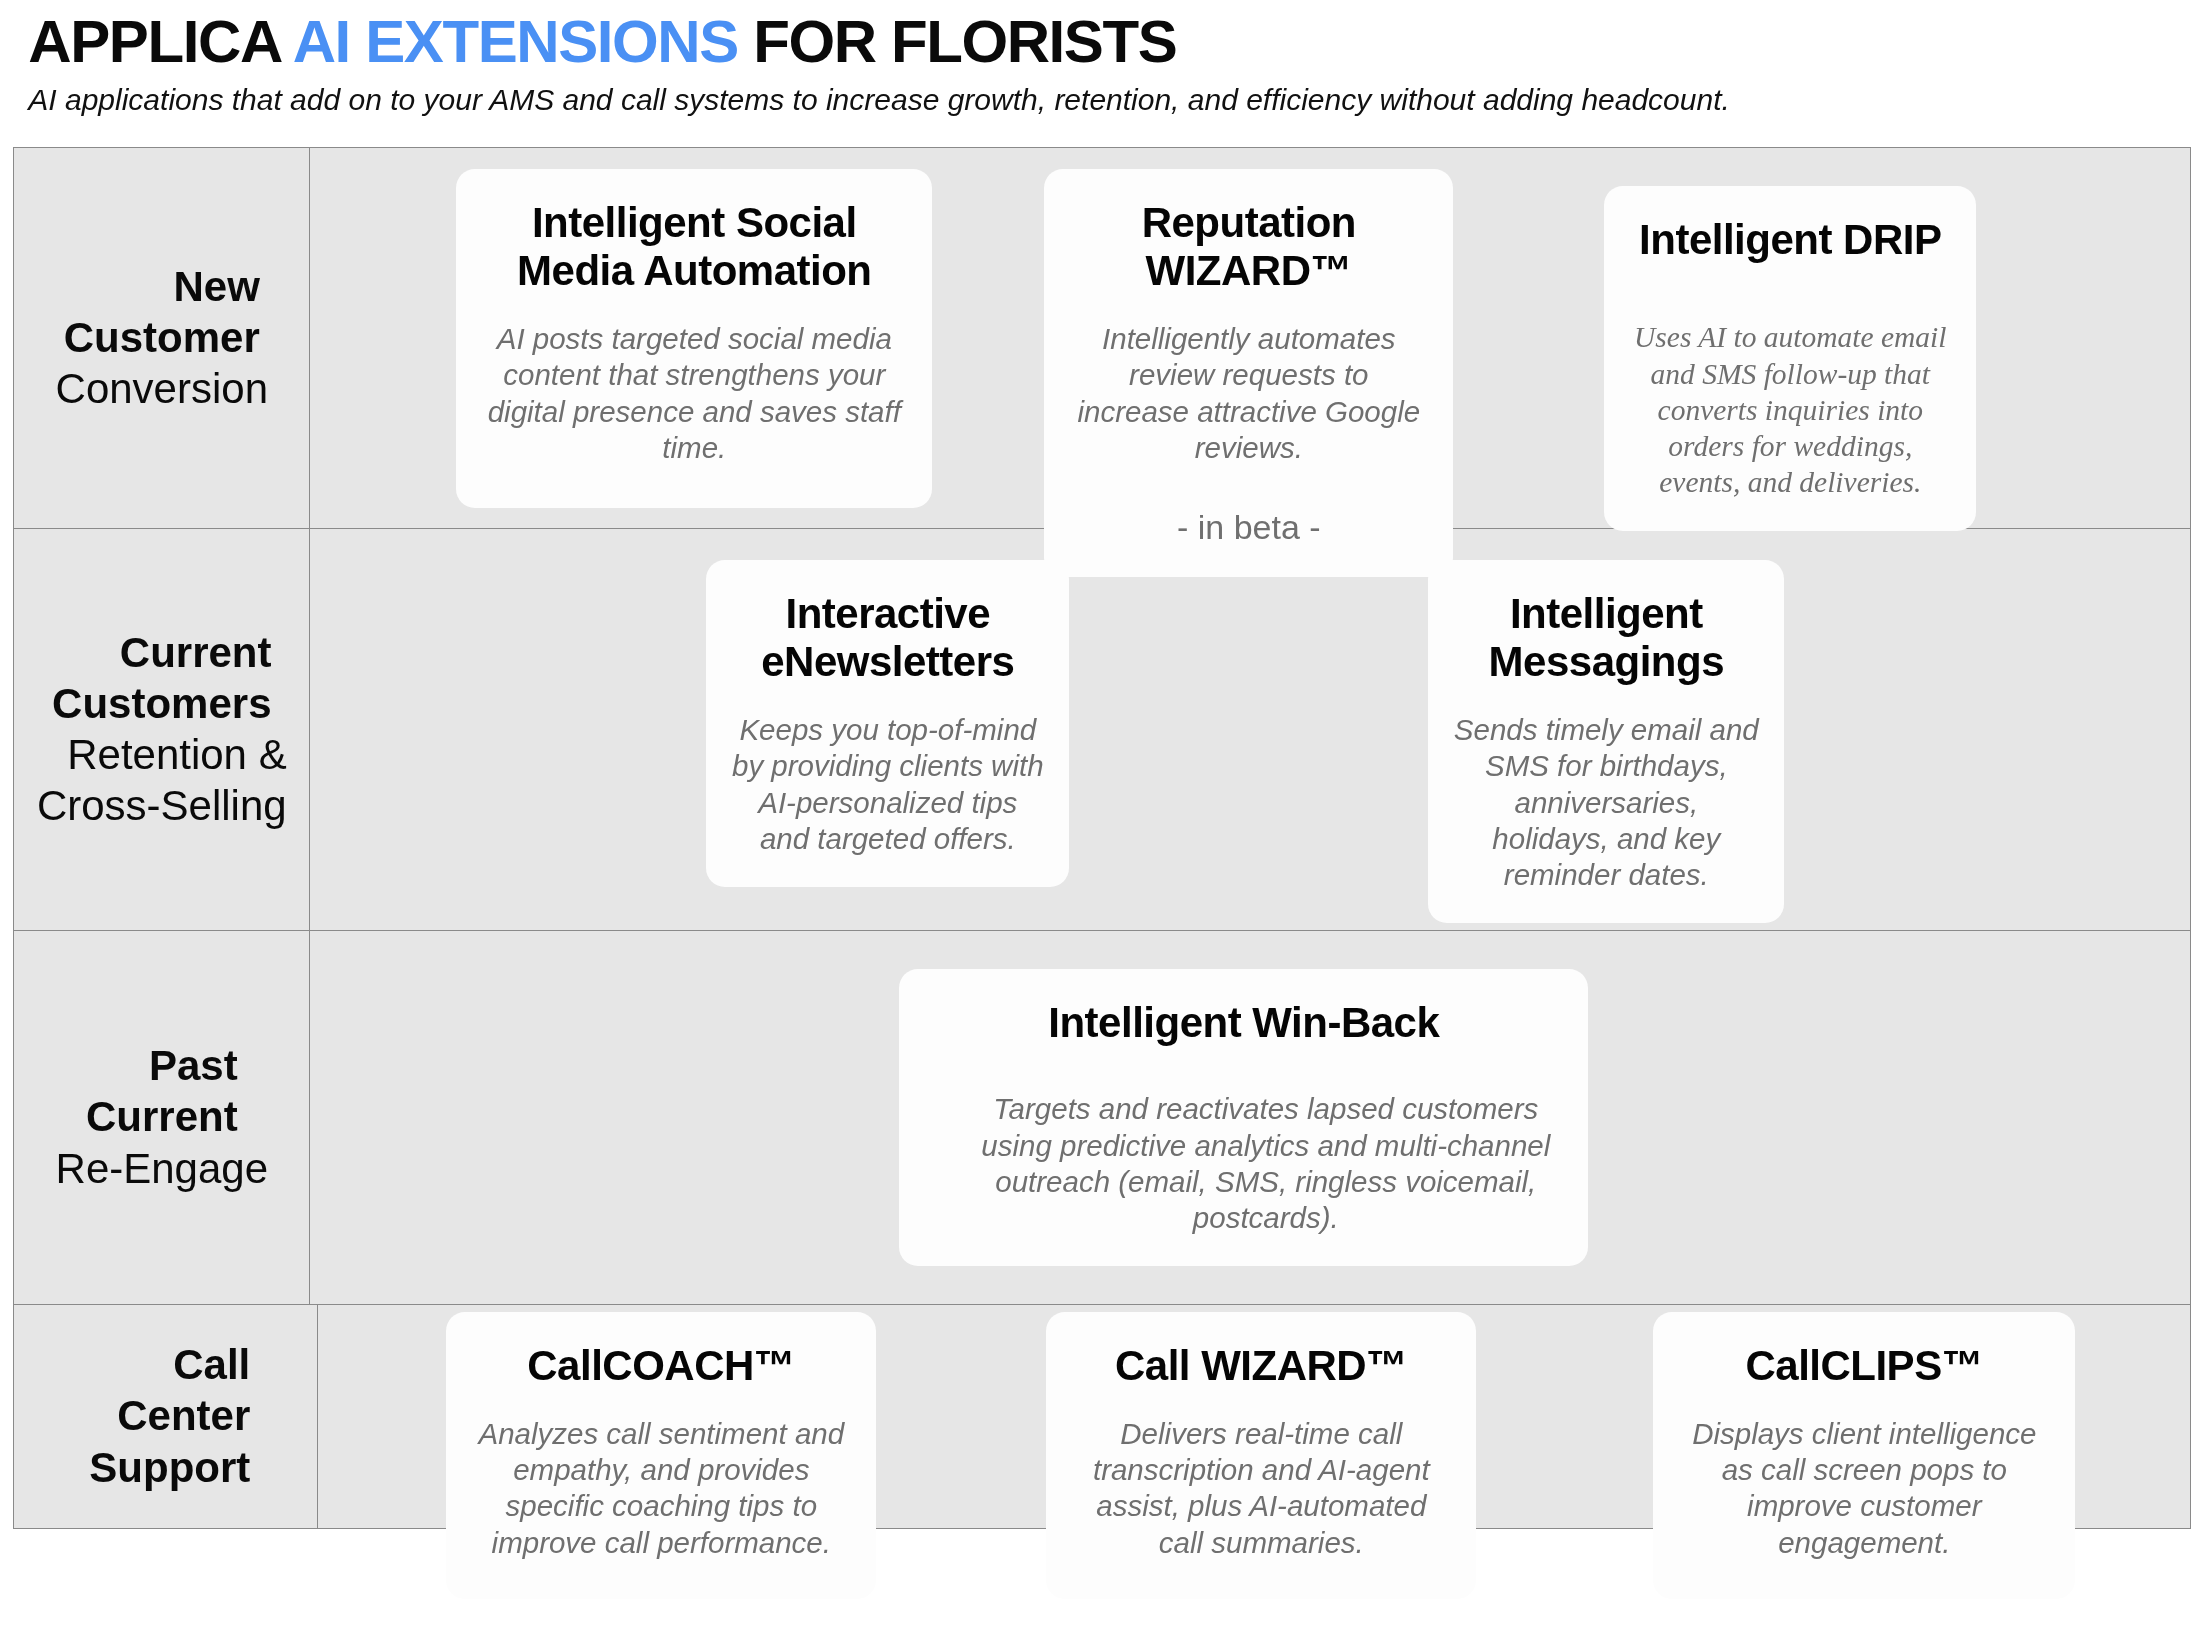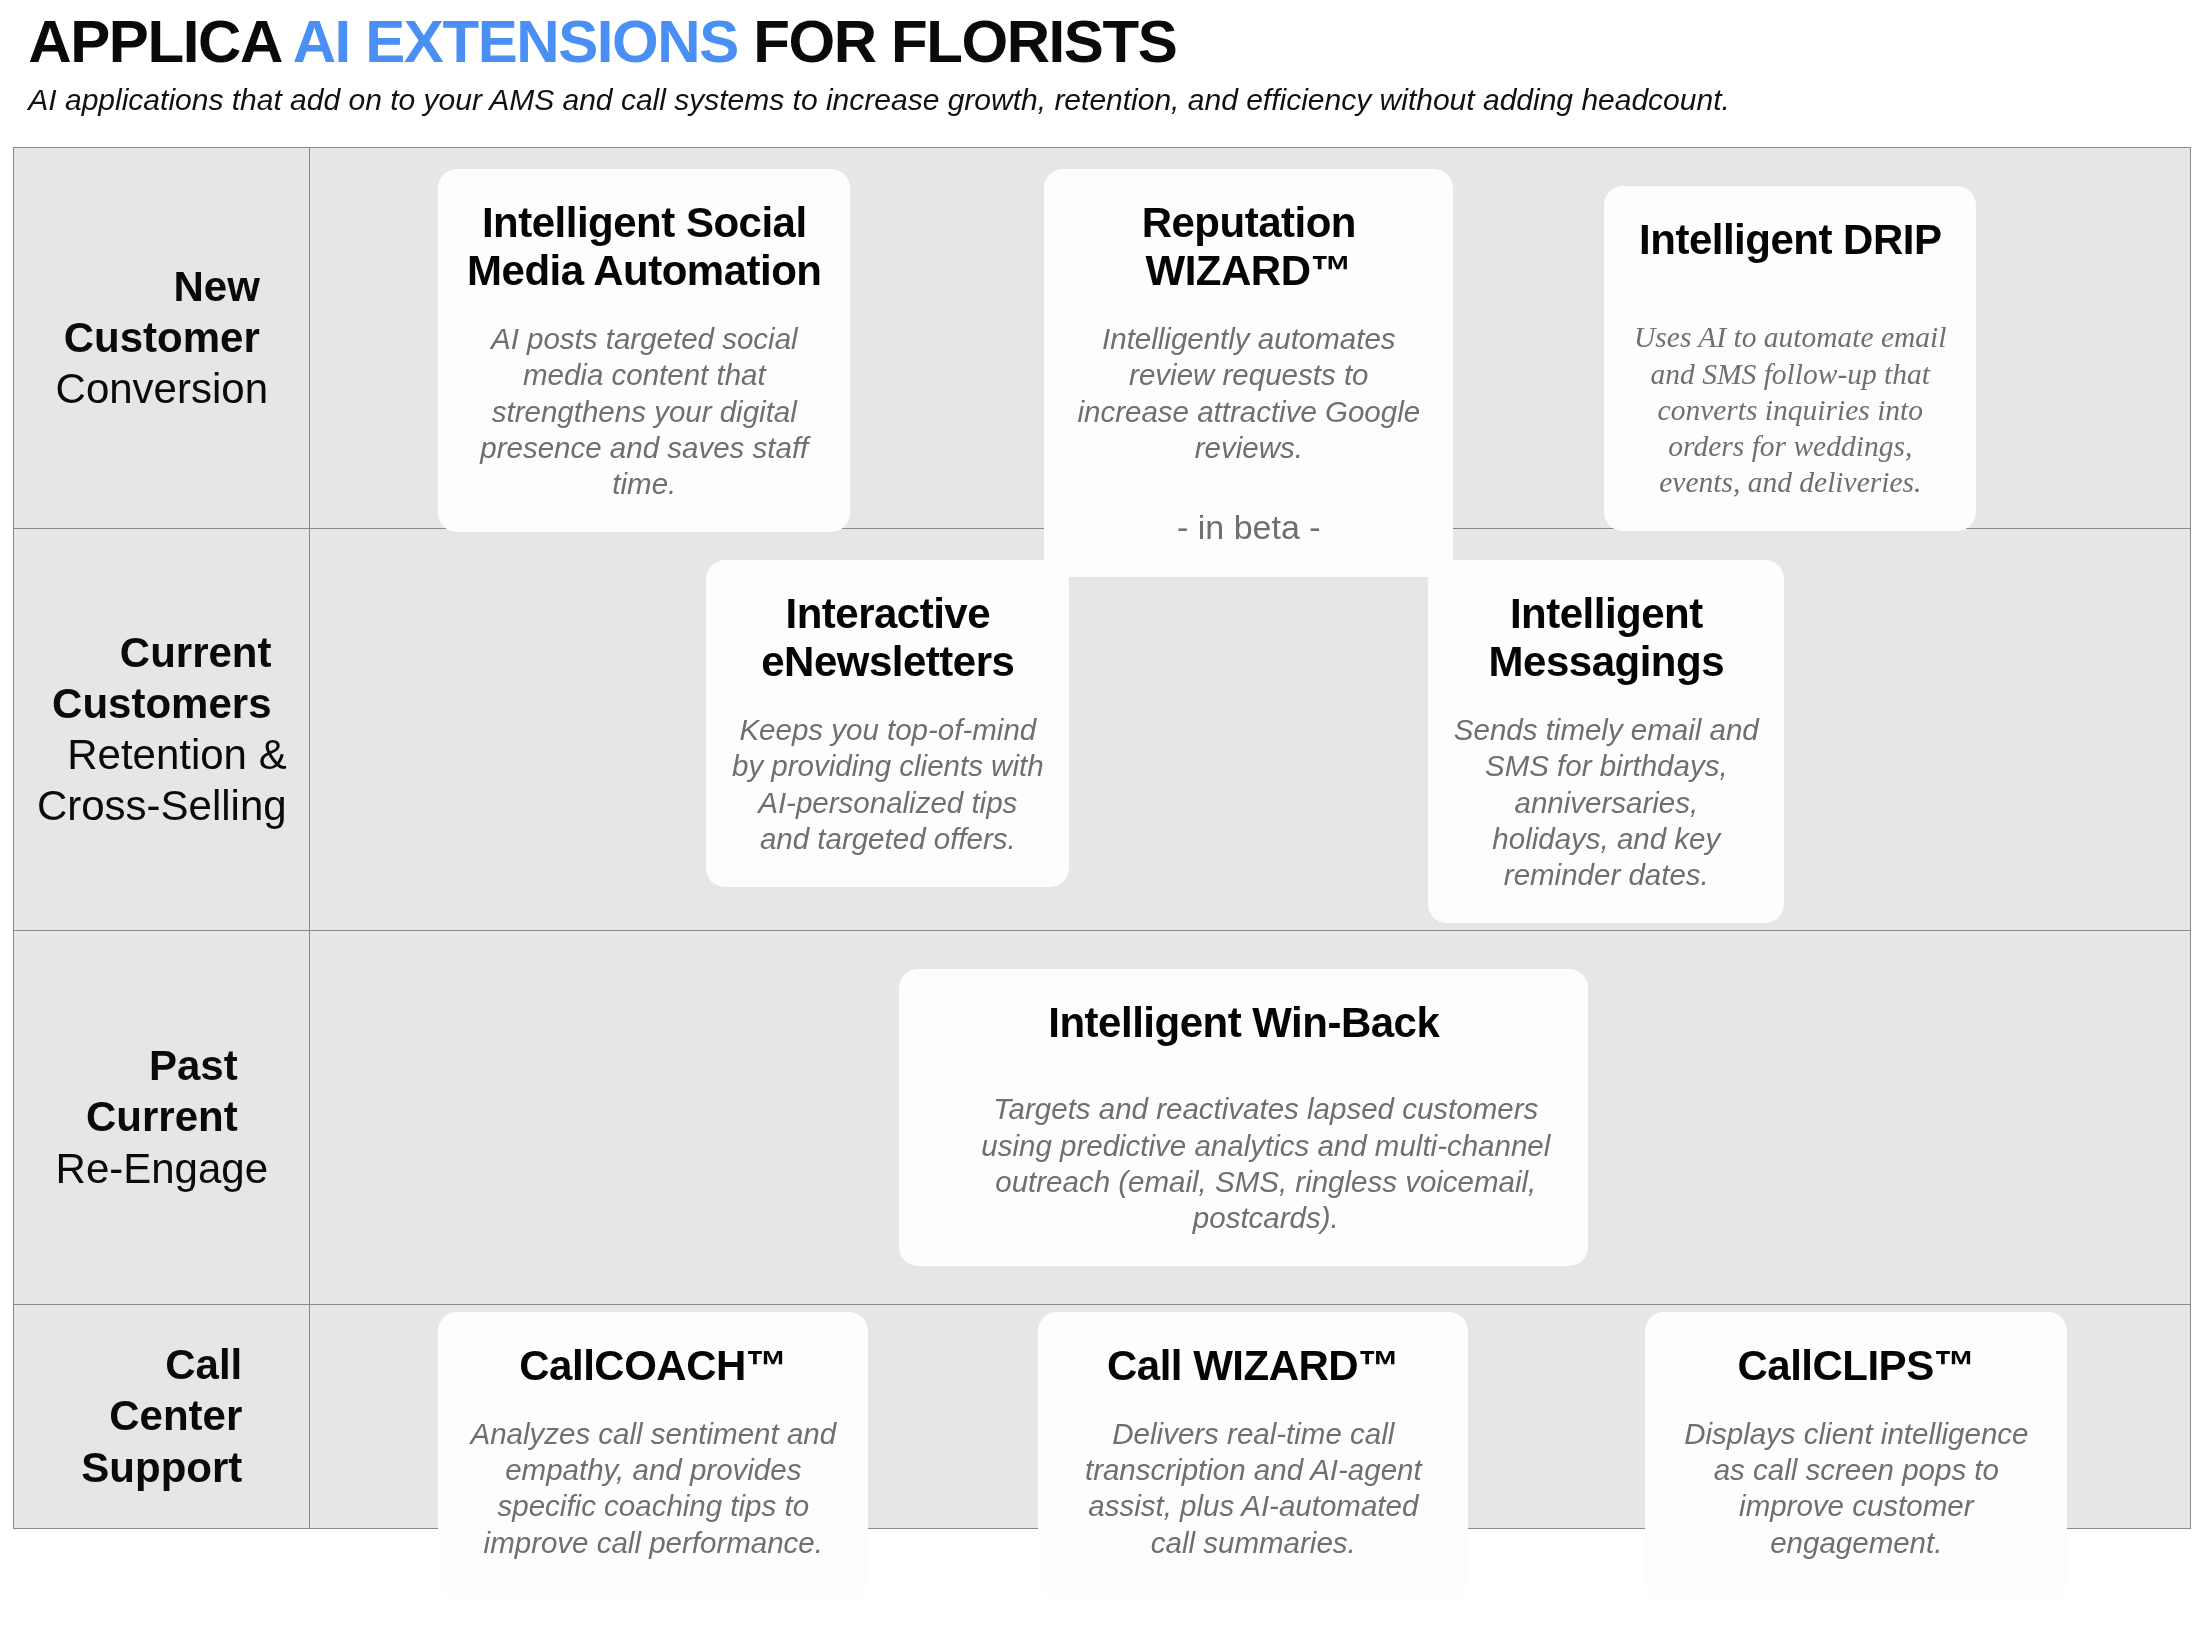--- a/index.html
+++ b/index.html
@@ -38,21 +38,21 @@
     background: #e6e6e6;
   }
   .row {
     display: grid;
     grid-template-columns: 296px 1fr;
   }
   .row + .row { border-top: 1.9px solid #8a8a8a; }
   .row-1 { height: 380px; }
   .row-2 { height: 402px; }
   .row-3 { height: 374px; }
-  .row-4 { height: 224px; }
+  .row-4 { height: 224px; padding-left: 8px; }
 
   .label-cell {
     border-right: 1.9px solid #8a8a8a;
     display: flex;
     flex-direction: column;
     align-items: center;
     justify-content: center;
     text-align: right;
     padding: 9.5px;
   }
@@ -88,21 +88,21 @@
     line-height: 1.23;
     color: #6f6f6f;
   }
   .card-note {
     margin-top: 42px;
     font-size: 34px;
     color: #6f6f6f;
   }
 
   
-  .r1c1 { top: 21px; left: 128px;  width: 412px; min-height: 339px; }
+  .r1c1 { top: 21px; left: 146px;  width: 476px; min-height: 339px; }
   .r1c2 { top: 21px; left: 734px;  width: 409px; min-height: 335px; }
   .r1c3 { top: 38px; left: 1294px; width: 372px; min-height: 338px; }
   .r1c3 .card-body { margin-top: 55px; font-family: Liberation Serif, serif; }
 
   
   .r2c1 { top: 31px; left: 396px;  width: 363px; min-height: 323px; }
   .r2c2 { top: 31px; left: 1118px; width: 356px; min-height: 316px; }
 
   
   .r3c1 { top: 38px; left: 589px;  width: 689px; min-height: 285px; }

